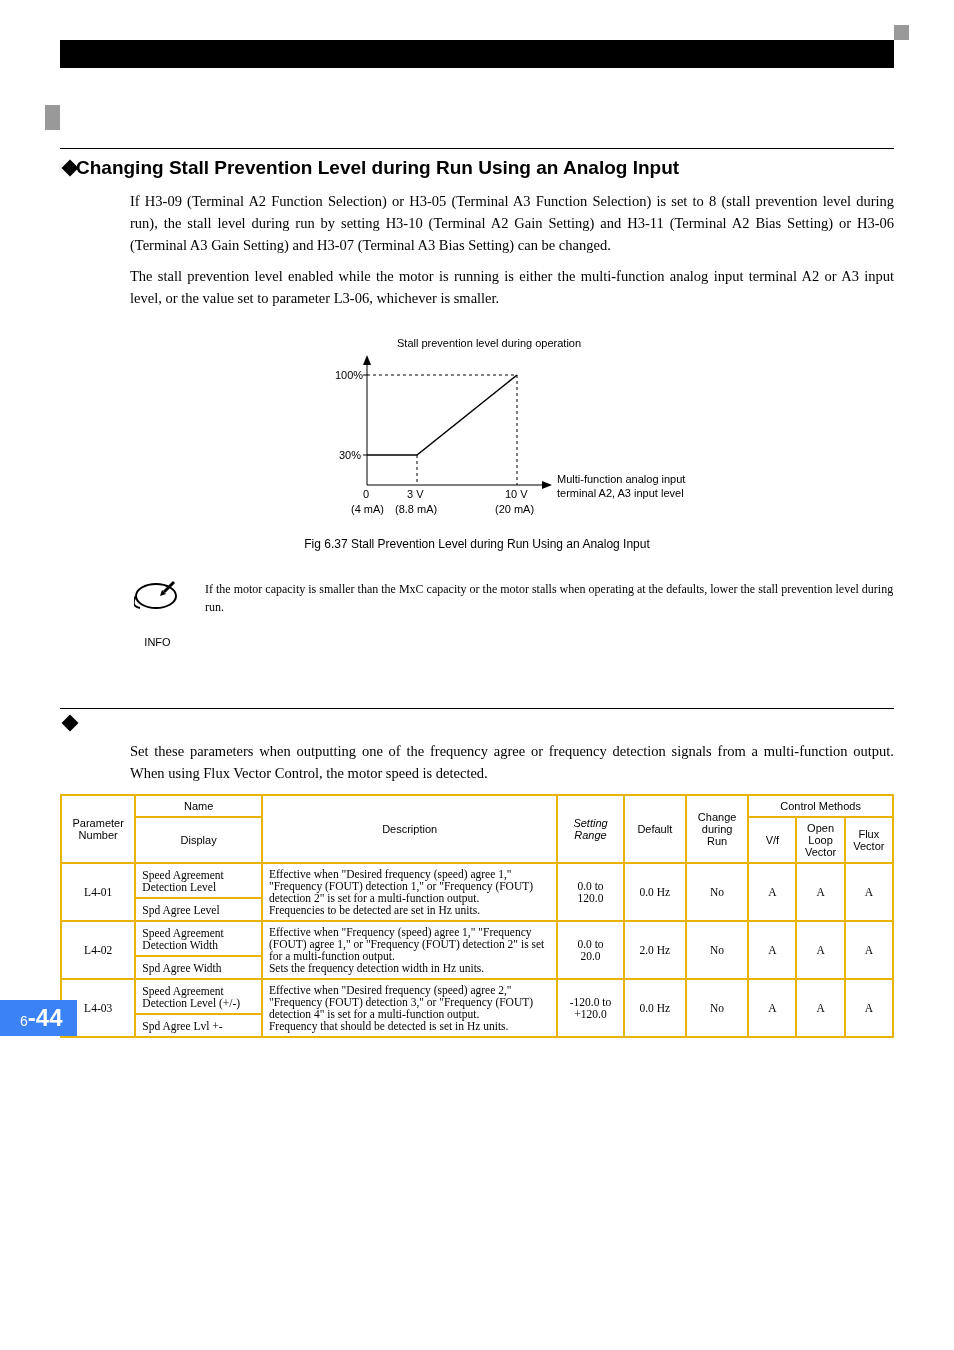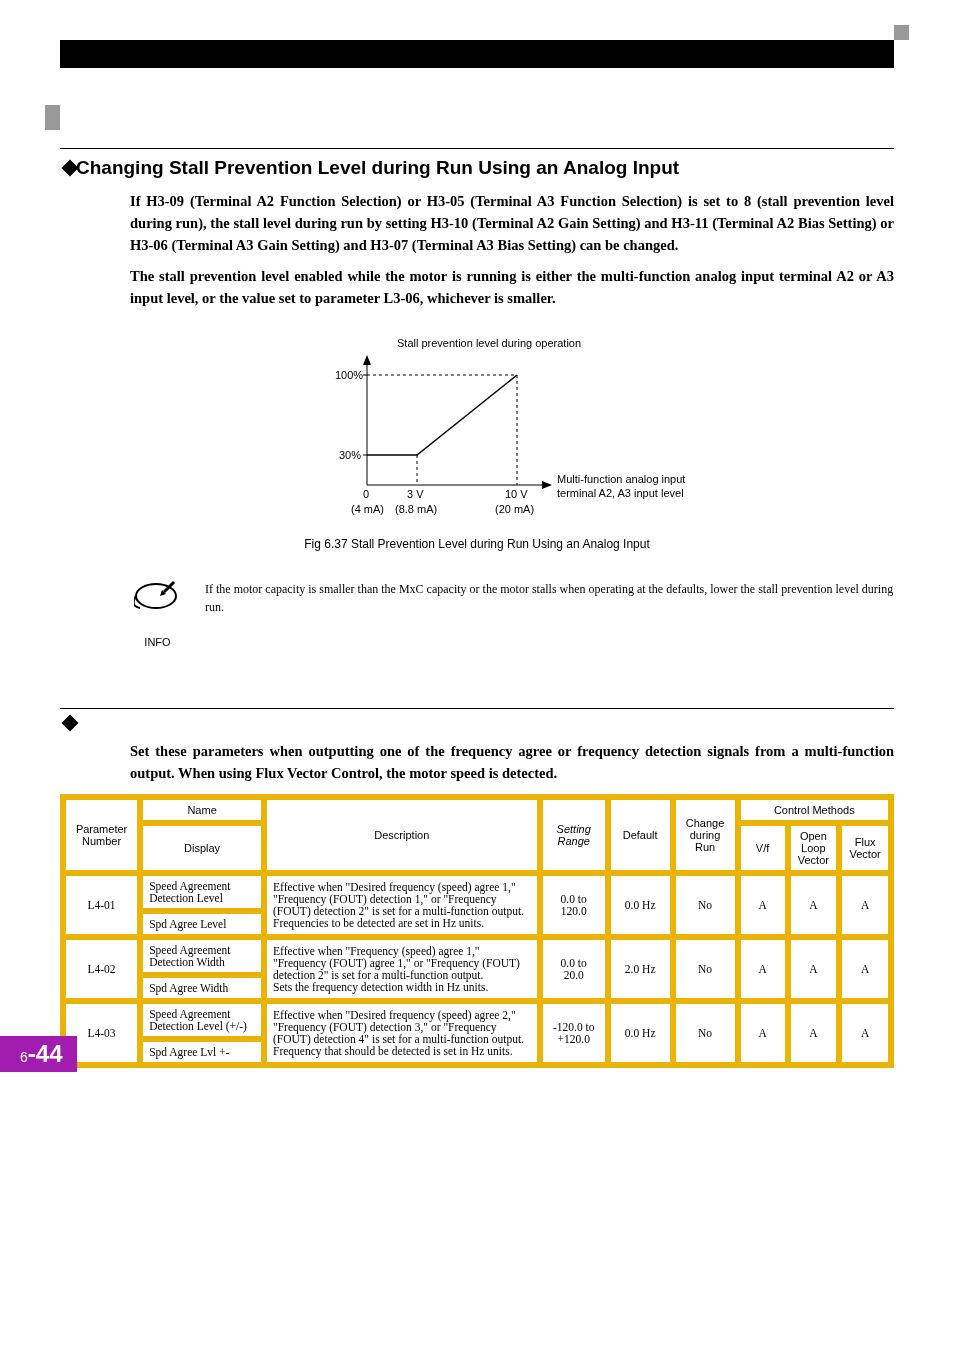--- a/index.html
+++ b/index.html
@@ -55,21 +55,20 @@
     background: #000;
     transform: rotate(45deg);
     flex-shrink: 0;
     margin-left: 4px;
   }
   .body-text {
     font-size: 14.5px;
     line-height: 1.5;
     margin: 10px 0 10px 70px;
     text-align: justify;
-    font-weight: bold;
   }
   .figure-area {
     margin: 25px auto 8px auto;
     width: 420px;
     font-family: Arial, Helvetica, sans-serif;
     font-size: 11px;
   }
   .figure-caption {
     text-align: center;
     font-family: Arial, Helvetica, sans-serif;
@@ -99,43 +98,43 @@
     line-height: 1.5;
     padding-top: 4px;
   }
   table.param {
     border-collapse: collapse;
     width: 100%;
     font-size: 11.5px;
     margin-top: 10px;
   }
   table.param th, table.param td {
-    border: 6px solid #eab308;
+    border: 2px solid #eab308;
     padding: 4px 6px;
     vertical-align: middle;
   }
   table.param th {
     font-family: Arial, Helvetica, sans-serif;
     font-weight: normal;
     text-align: center;
     font-size: 11px;
   }
   .col-num { width: 60px; text-align: center; }
   .col-name { width: 112px; }
   .col-desc { width: 280px; }
   .col-range { width: 52px; text-align: center; font-style: italic; }
   .col-default { width: 48px; text-align: center; }
   .col-change { width: 48px; text-align: center; }
   .col-cm { width: 34px; text-align: center; }
   .center { text-align: center; }
   .page-num {
     position: absolute;
-    bottom: 16px;
+    bottom: 22px;
     left: 0;
-    background: #a21caf;
+    background: #3b82f6;
     color: #fff;
     font-family: Arial, Helvetica, sans-serif;
     padding: 4px 14px 4px 20px;
   }
   .page-num .small { font-size: 14px; }
   .page-num .big { font-size: 24px; font-weight: bold; }
 </style>
 </head>
 <body>
 

